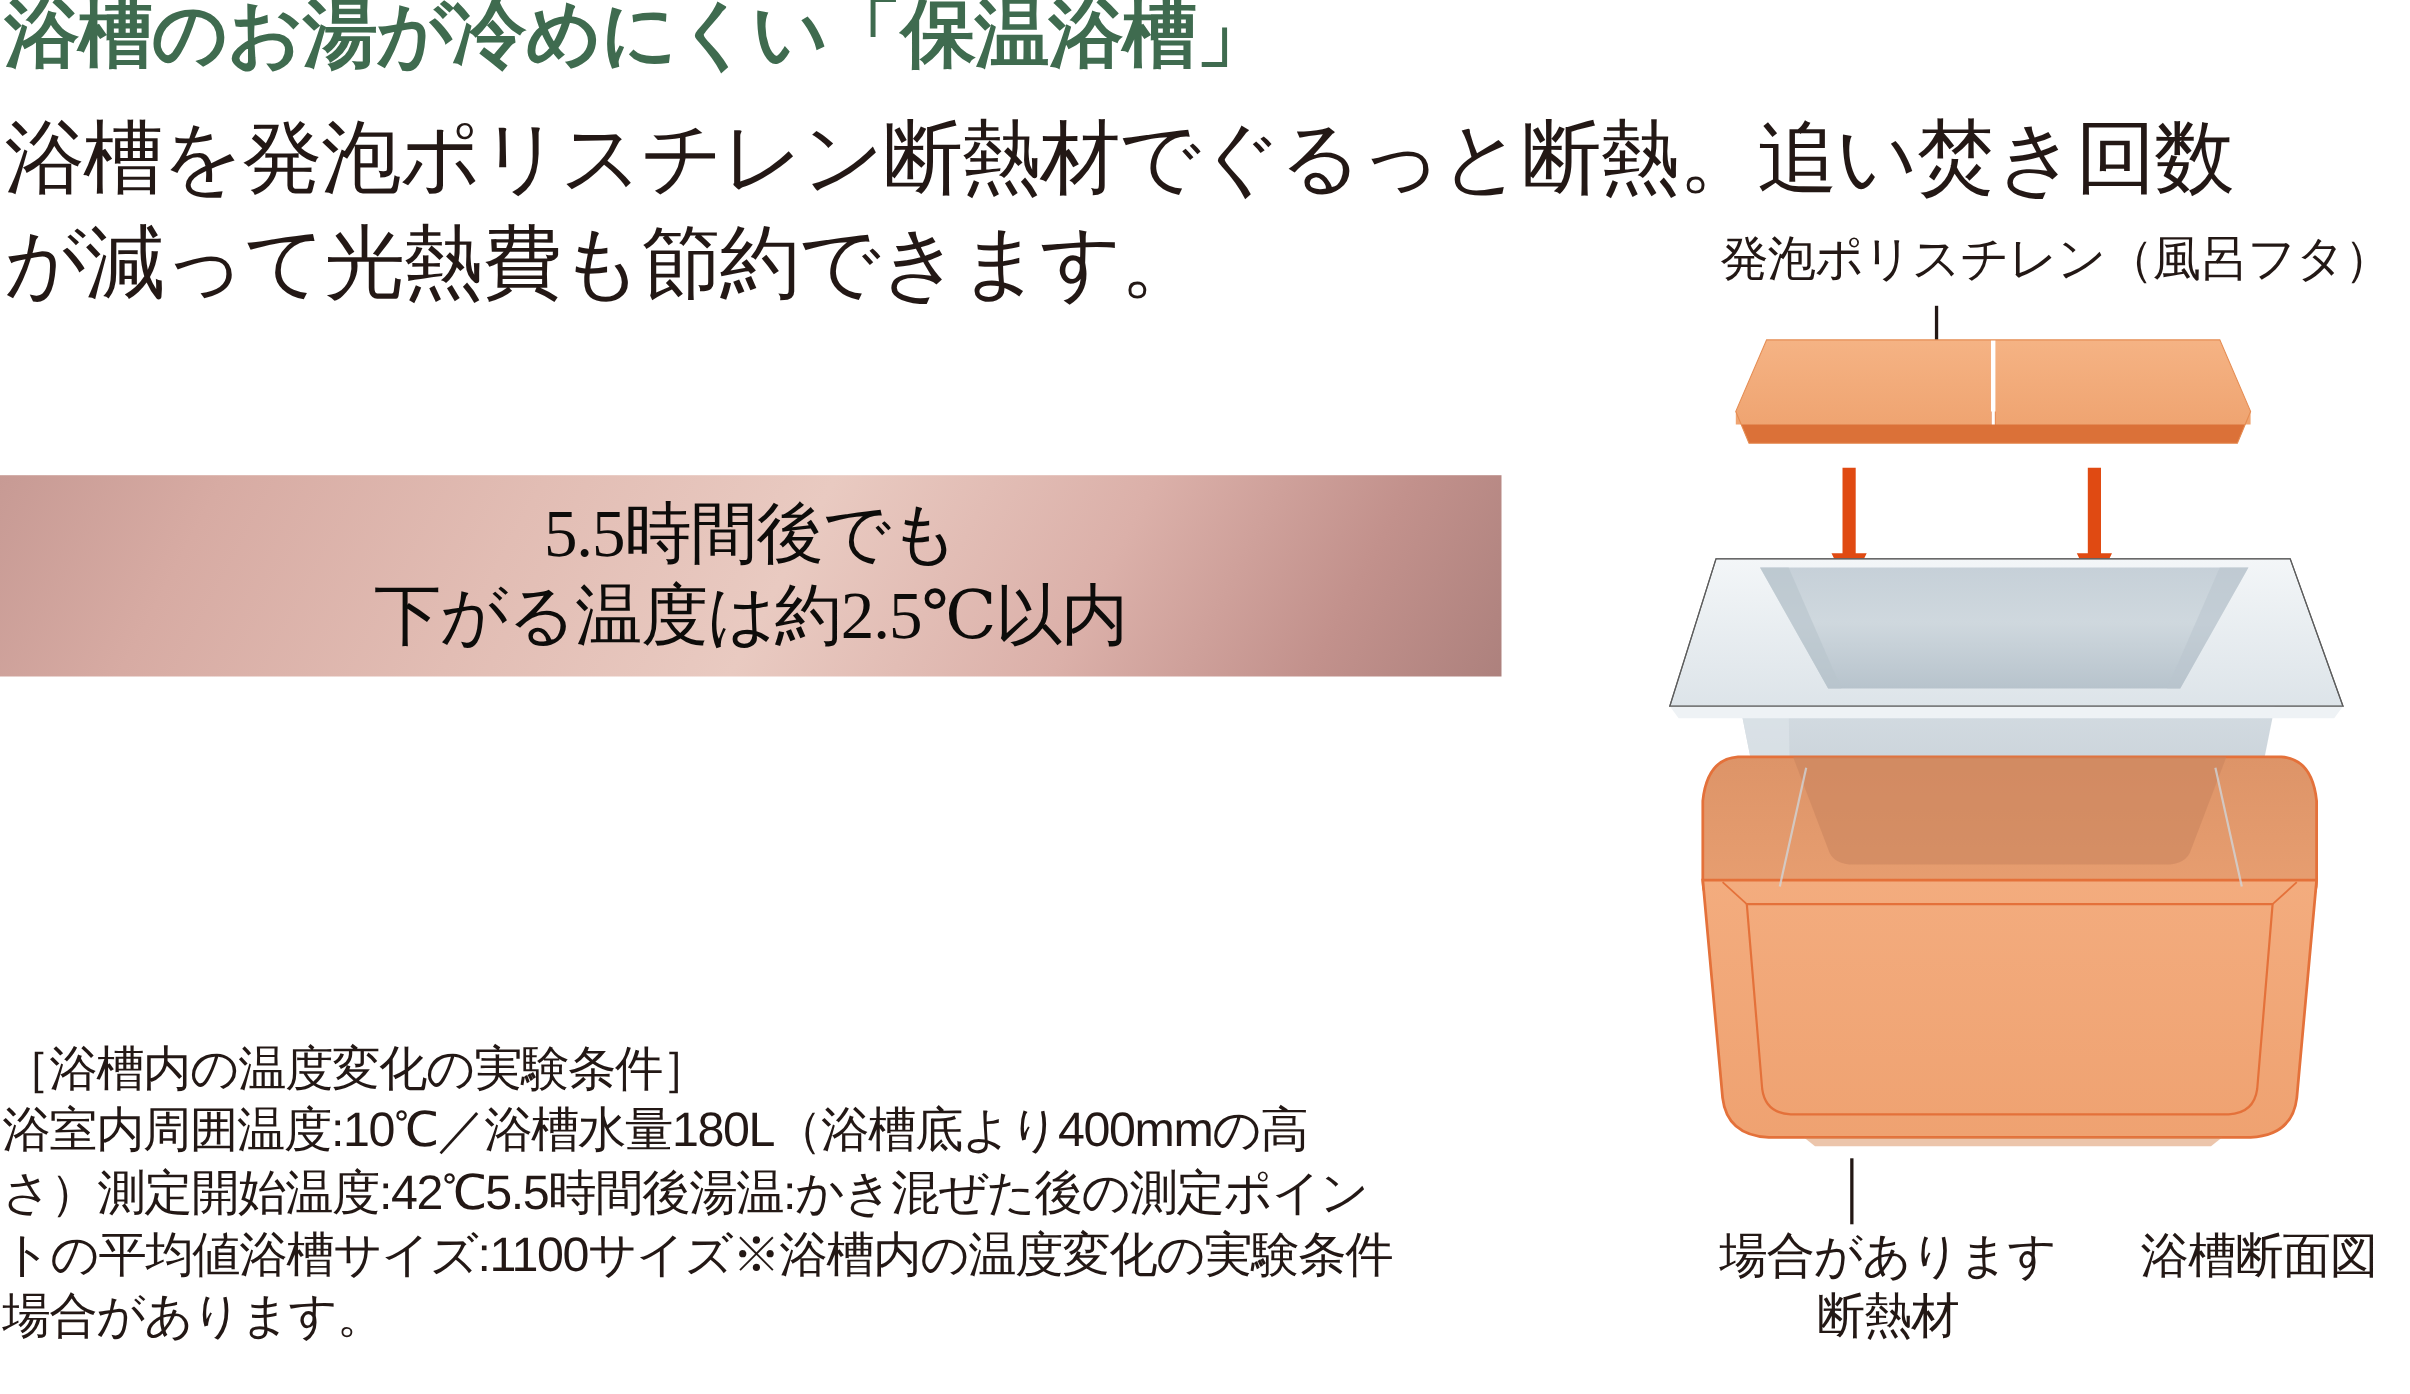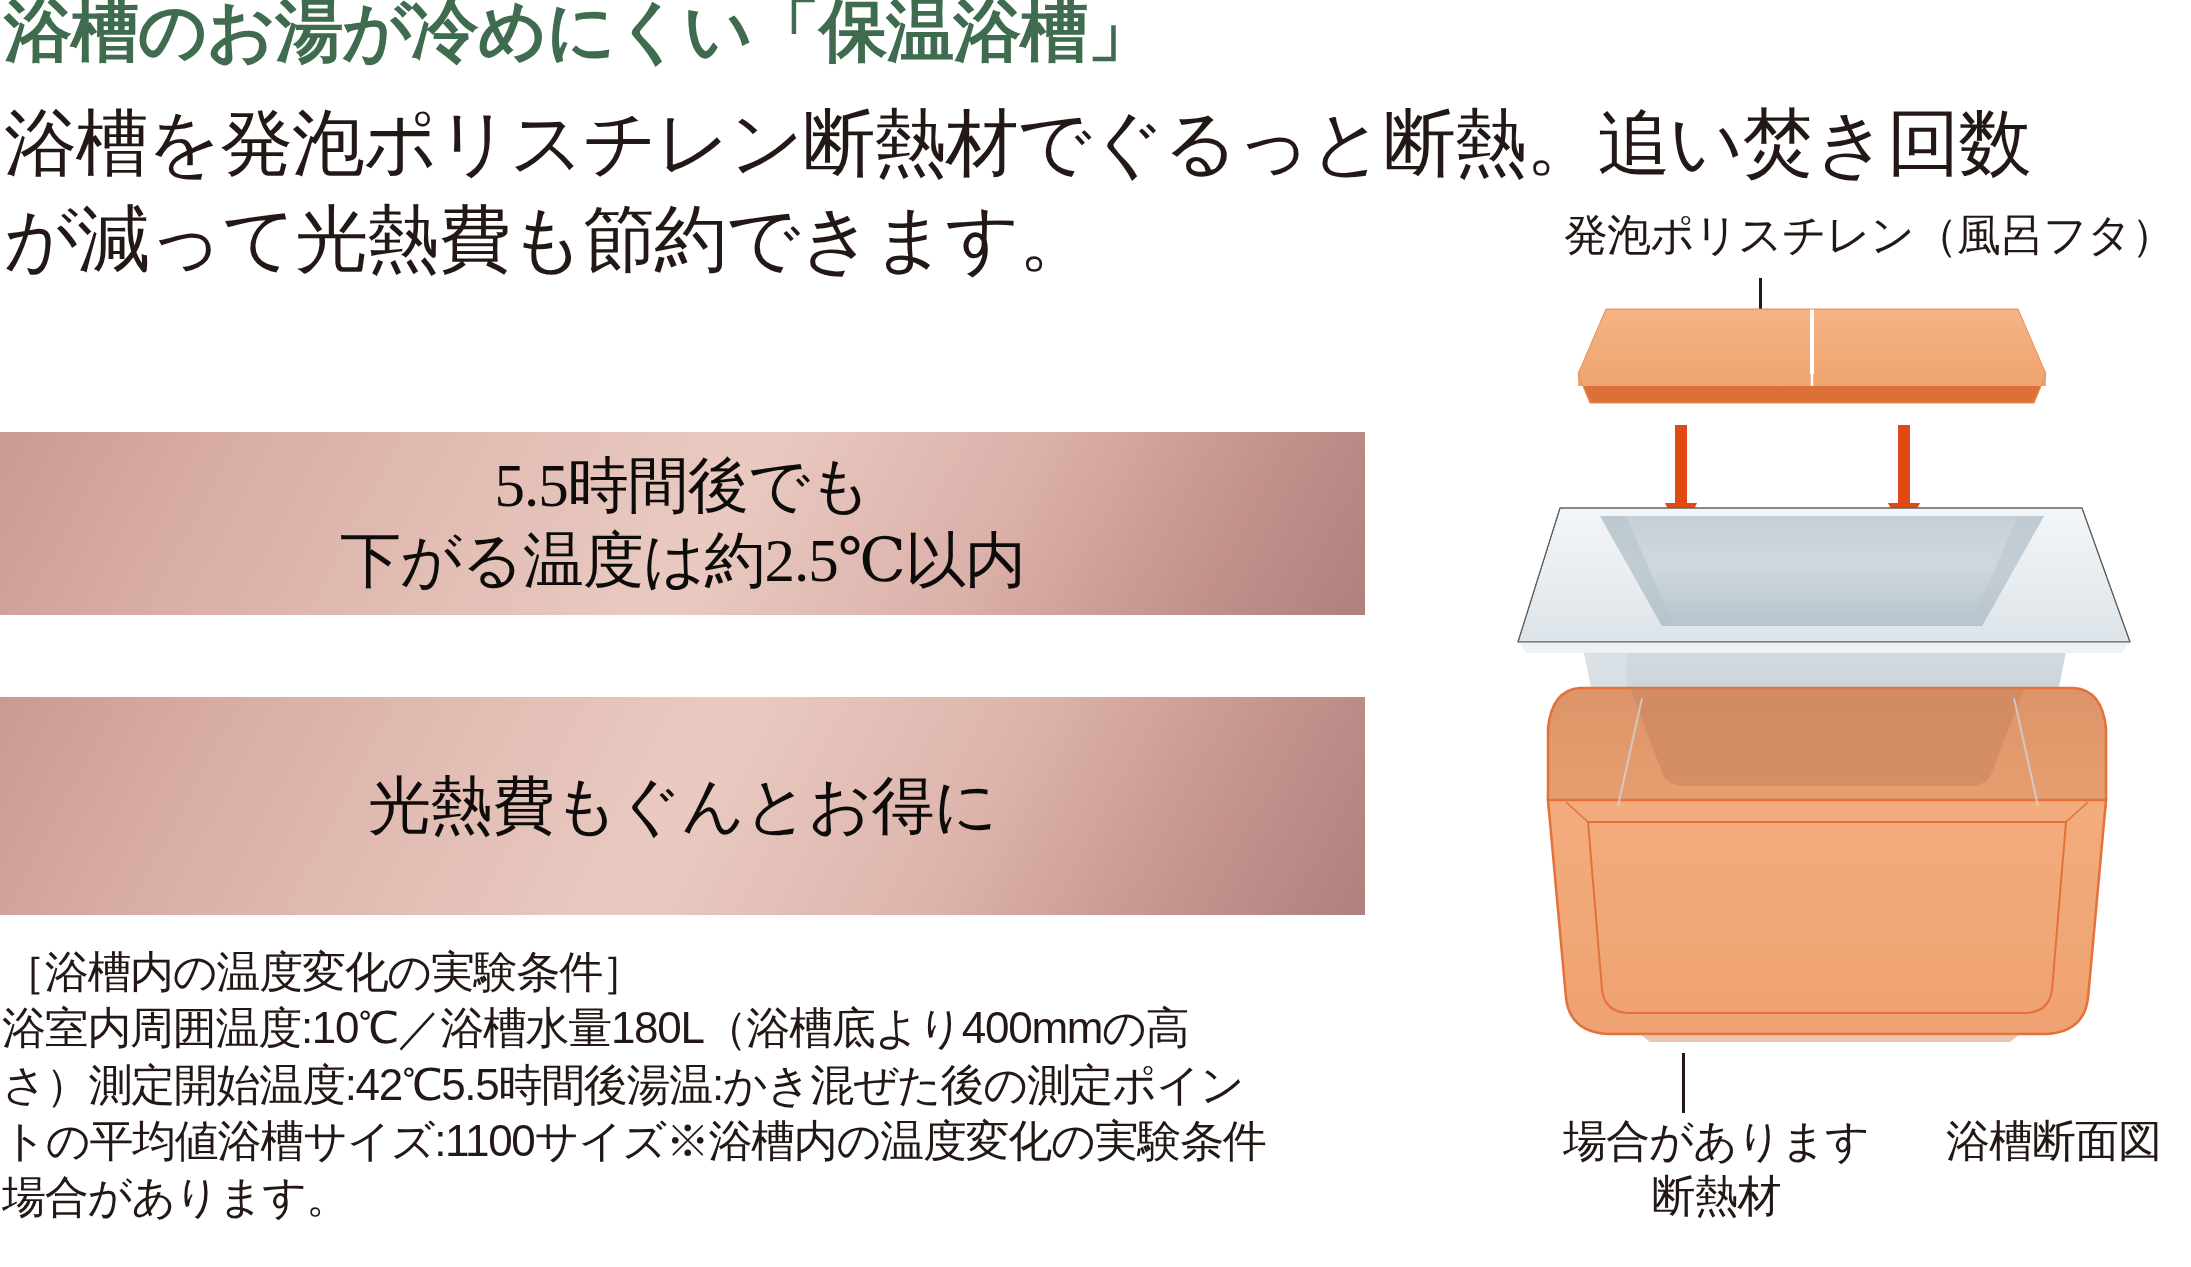--- a/index.html
+++ b/index.html
@@ -221,23 +221,20 @@
   <div id="lead-paragraph">
     <span class="lead-line">浴槽を発泡ポリスチレン断熱材でぐるっと断熱。追い焚き回数</span>
     <span class="lead-line">が減って光熱費も節約できます。</span>
   </div>
 
   <div class="banner" id="banner-temperature">
     <span class="banner-line">5.5時間後でも</span>
     <span class="banner-line">下がる温度は約2.5℃以内</span>
   </div>
 
-  <div class="banner" id="banner-cost">
-    <span class="banner-line">光熱費もぐんとお得に</span>
-  </div>
 
   <div id="experiment-note">
     <span class="note-line">［浴槽内の温度変化の実験条件］</span>
     <span class="note-line">浴室内周囲温度:10℃／浴槽水量180L（浴槽底より400mmの高</span>
     <span class="note-line">さ）測定開始温度:42℃5.5時間後湯温:かき混ぜた後の測定ポイン</span>
     <span class="note-line">トの平均値浴槽サイズ:1100サイズ※浴槽内の温度変化の実験条件</span>
     <span class="note-line">場合があります。</span>
   </div>
 </div>
 

